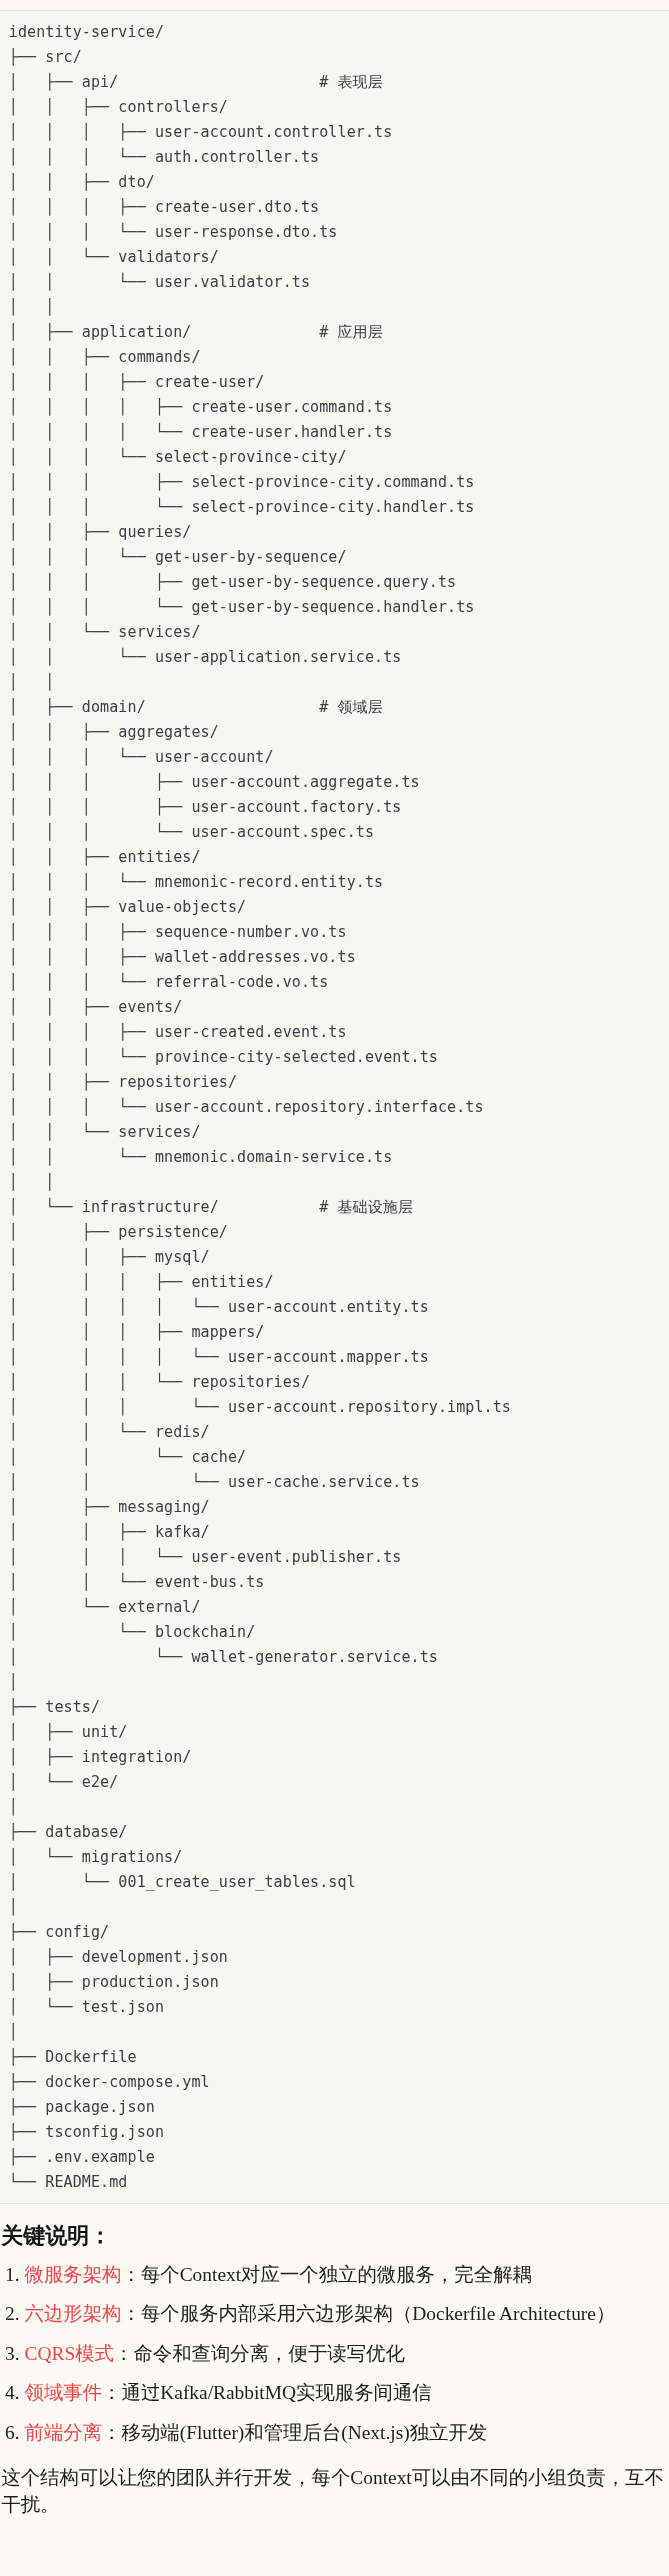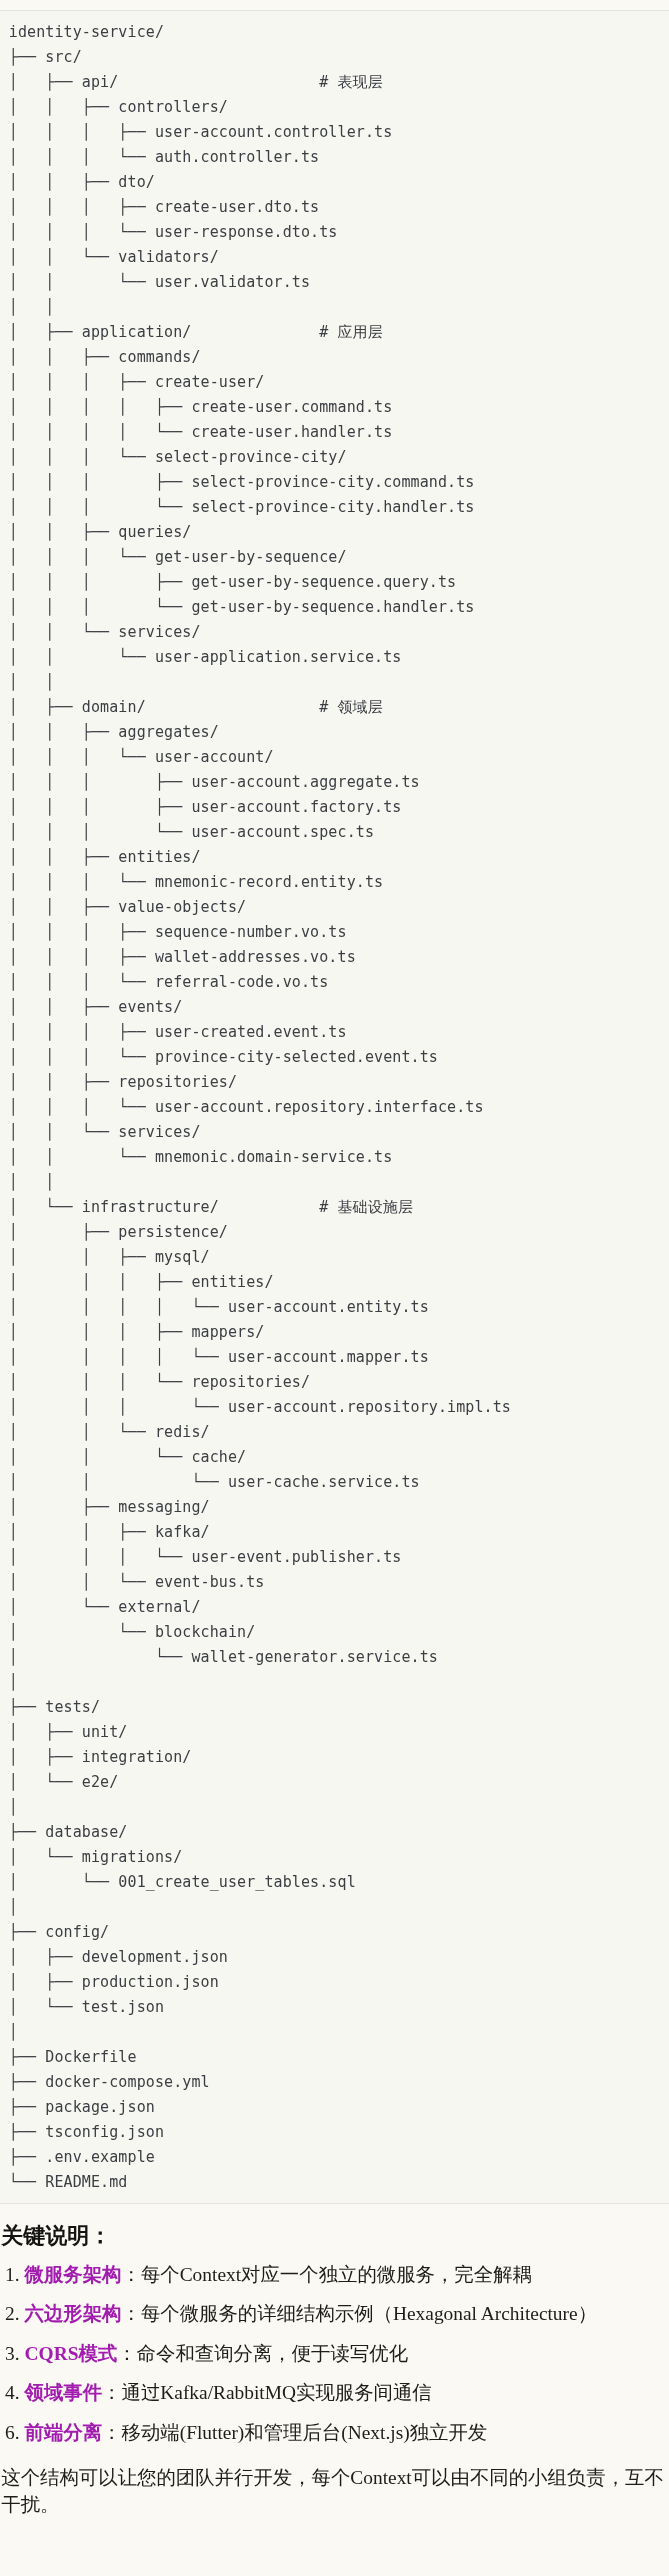--- a/index.html
+++ b/index.html
@@ -58,22 +58,22 @@
     margin: 0 0 14.4px 5px;
     font-size: 19.4px;
     line-height: 25px;
     color: #1d1d1a;
     white-space: nowrap;
   }
   .note-num {
     margin-right: 5px;
   }
   .note-term {
-    font-weight: 700;
-    color: #a21caf;
+    font-weight: 400;
+    color: #ef4444;
   }
   .closing-paragraph {
     margin: 19px 0 0 1.3px;
     font-size: 19.4px;
     line-height: 27.5px;
     color: #1d1d1a;
   }
 </style>
 </head>
 <body>
@@ -169,21 +169,21 @@
 ├── .env.example
 └── README.md</code></pre>
 
   <h3 class="notes-heading">关键说明：</h3>
 
   <ol class="notes-list">
     <li class="note-item">
       <span class="note-num">1.</span><span class="note-term">微服务架构</span><span class="note-text">：每个Context对应一个独立的微服务，完全解耦</span>
     </li>
     <li class="note-item">
-      <span class="note-num">2.</span><span class="note-term">六边形架构</span><span class="note-text">：每个微服务的详细结构示例（Hexagonal Architecture）</span>
+      <span class="note-num">2.</span><span class="note-term">六边形架构</span><span class="note-text">：每个服务内部采用六边形架构（Dockerfile Architecture）</span>
     </li>
     <li class="note-item">
       <span class="note-num">3.</span><span class="note-term">CQRS模式</span><span class="note-text">：命令和查询分离，便于读写优化</span>
     </li>
     <li class="note-item">
       <span class="note-num">4.</span><span class="note-term">领域事件</span><span class="note-text">：通过Kafka/RabbitMQ实现服务间通信</span>
     </li>
     <li class="note-item">
       <span class="note-num">6.</span><span class="note-term">前端分离</span><span class="note-text">：移动端(Flutter)和管理后台(Next.js)独立开发</span>
     </li>

